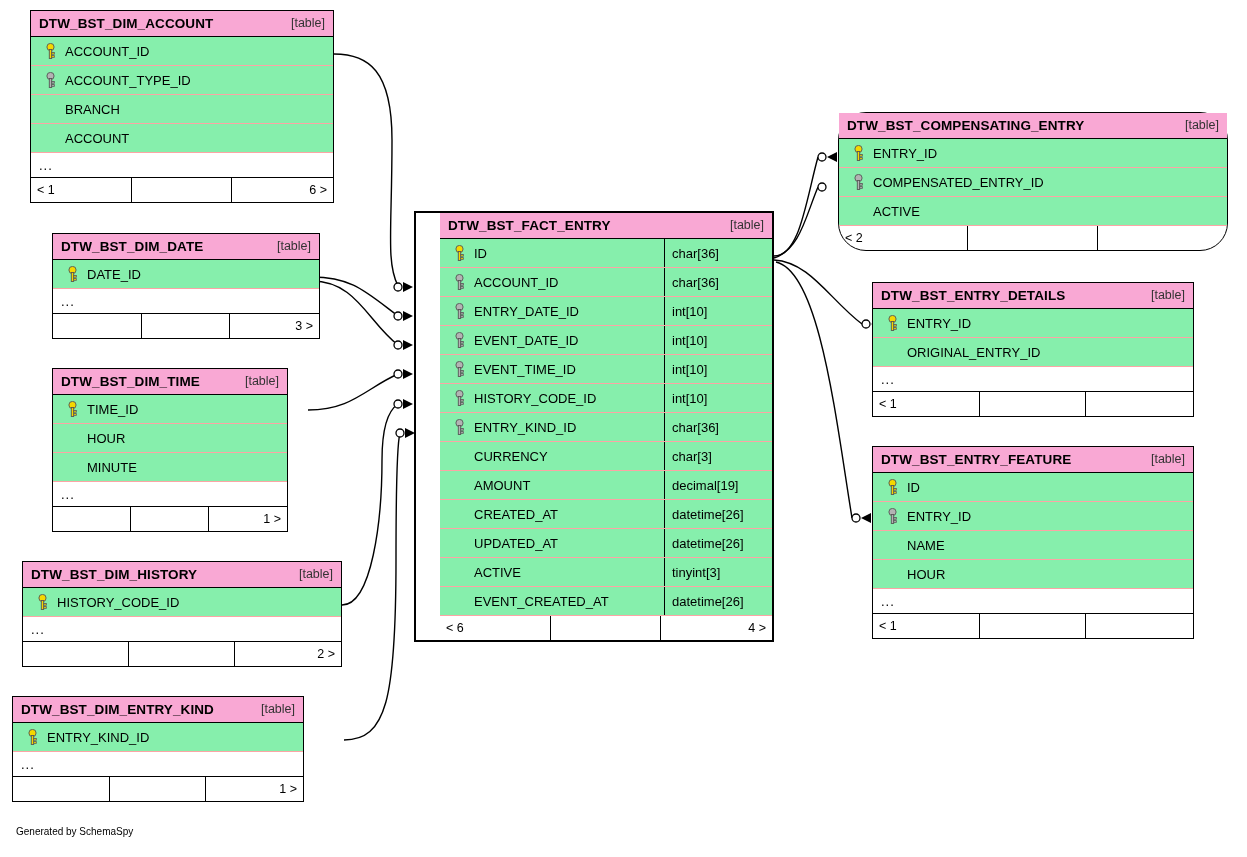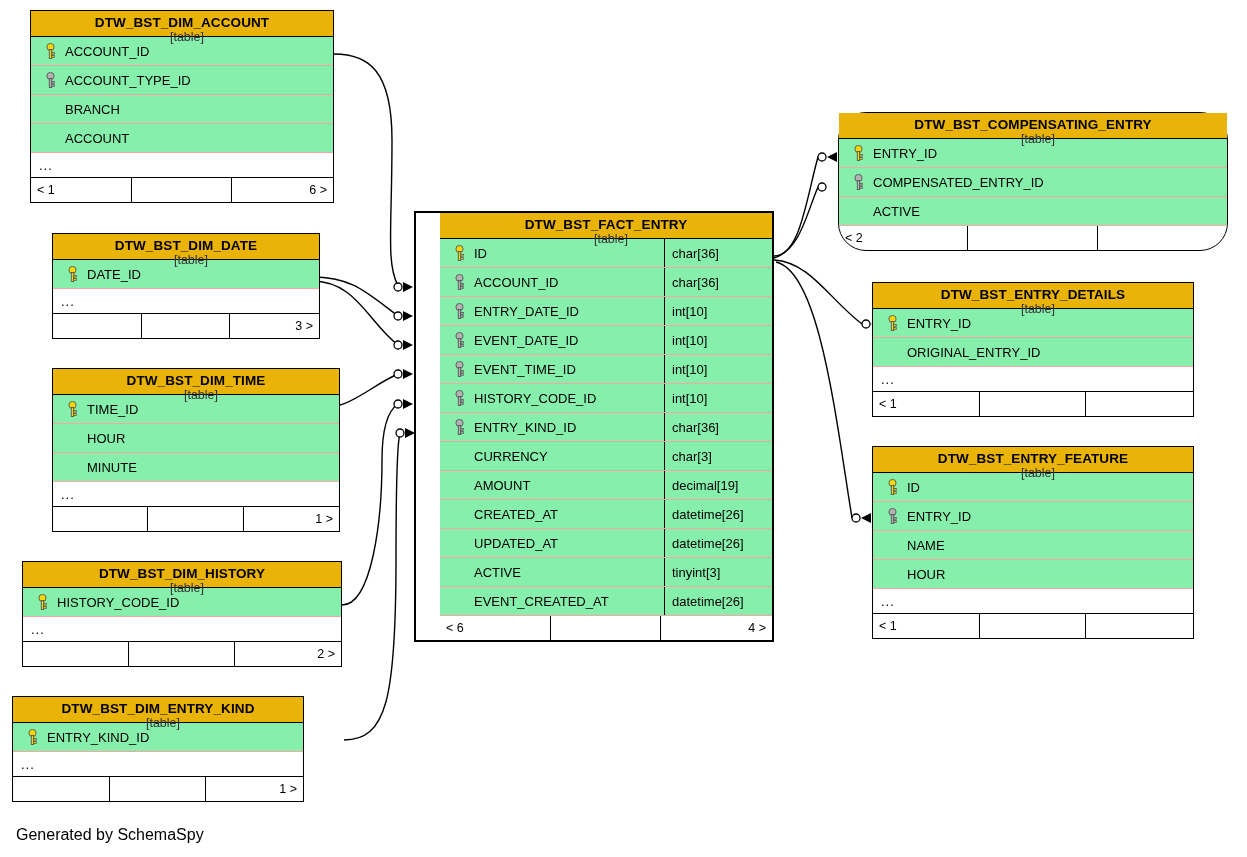--- a/index.html
+++ b/index.html
@@ -35,26 +35,25 @@
     background: #ffffff;
     box-sizing: border-box;
   }
   .table-box.main {
     border-width: 2px;
   }
   .tbl-header {
     display: flex;
     align-items: center;
     justify-content: space-between;
-    background: #eab308;
+    background: #f9a8d4;
     border-bottom: 1px solid #000000;
     padding: 4px 8px 5px 8px;
     box-sizing: border-box;
     height: 26px;
-    flex-direction: column;
   }
   .tbl-title {
     font-weight: bold;
     font-size: 13.5px;
     letter-spacing: 0.1px;
     white-space: nowrap;
   }
   .tbl-kind {
     font-size: 12.5px;
     color: #333333;
@@ -129,21 +128,21 @@
     border-right: 1px solid #000000;
   }
   .footer-cell.right {
     justify-content: flex-end;
   }
   .key-icon { display: block; }
   #generated-by {
     position: absolute;
     left: 16px;
     top: 826px;
-    font-size: 16px;
+    font-size: 10px;
     white-space: nowrap;
   }
 </style>
 </head>
 <body>
 
 <div id="canvas">
 
   <svg id="edges" viewBox="0 0 1247 857">
     <g fill="none" stroke="#000000" stroke-width="1.4">
@@ -262,21 +261,21 @@
             <span class="colname-text">DATE_ID</span>
           </span>
         </div>
         <div class="ellipsis-row">...</div>
         <div class="footer-row">
           <span class="footer-cell left"></span>
           <span class="footer-cell mid"></span>
           <span class="footer-cell right">3 &gt;</span>
         </div>
       </div>
-      <div class="table-box" style="left: 52px; top: 368px; width: 288px;">
+      <div class="table-box" style="left: 52px; top: 368px; width: 236px;">
         <div class="tbl-header">
           <span class="tbl-title">DTW_BST_DIM_TIME</span>
           <span class="tbl-kind">[table]</span>
         </div>
         <div class="tbl-row">
           <span class="col-name">
             <span class="keyslot">
               <svg class="key-icon" width="11" height="17" viewBox="0 0 11 17">
                 <circle cx="5.5" cy="4" r="3.6" fill="#f5d800" stroke="#555" stroke-width="0.9"></circle>
                 <rect x="4.3" y="6.5" width="2.4" height="9" fill="#f5d800" stroke="#555" stroke-width="0.9"></rect>

